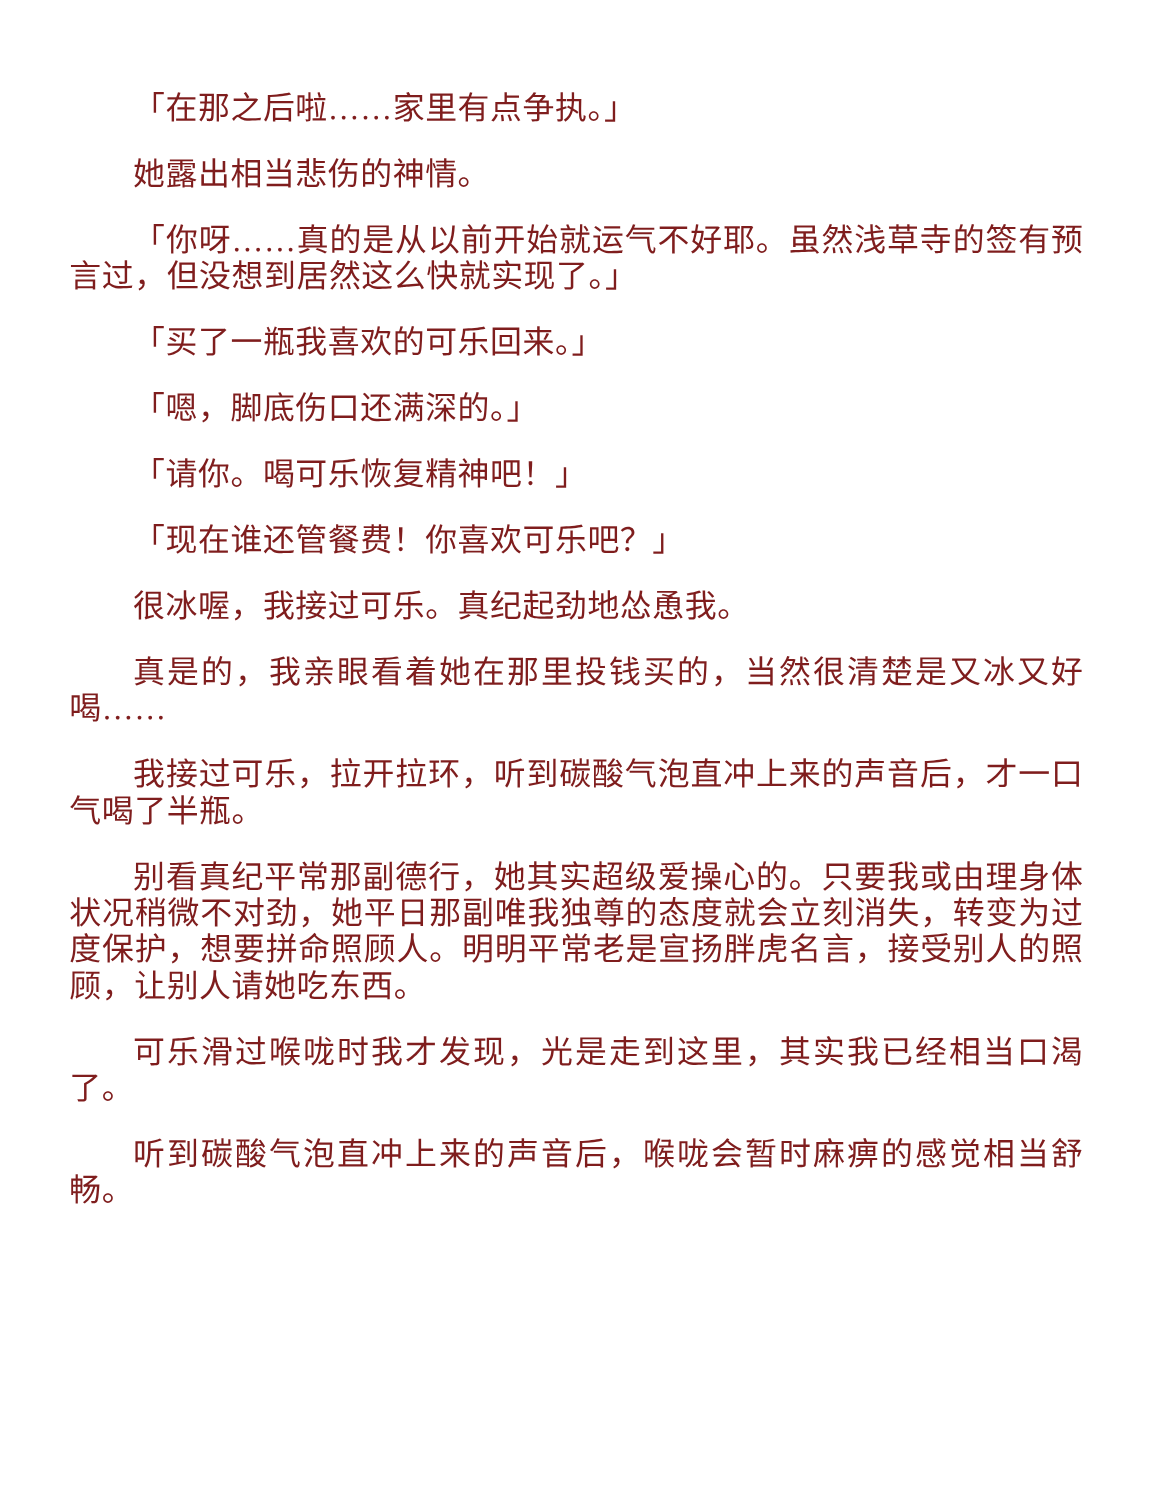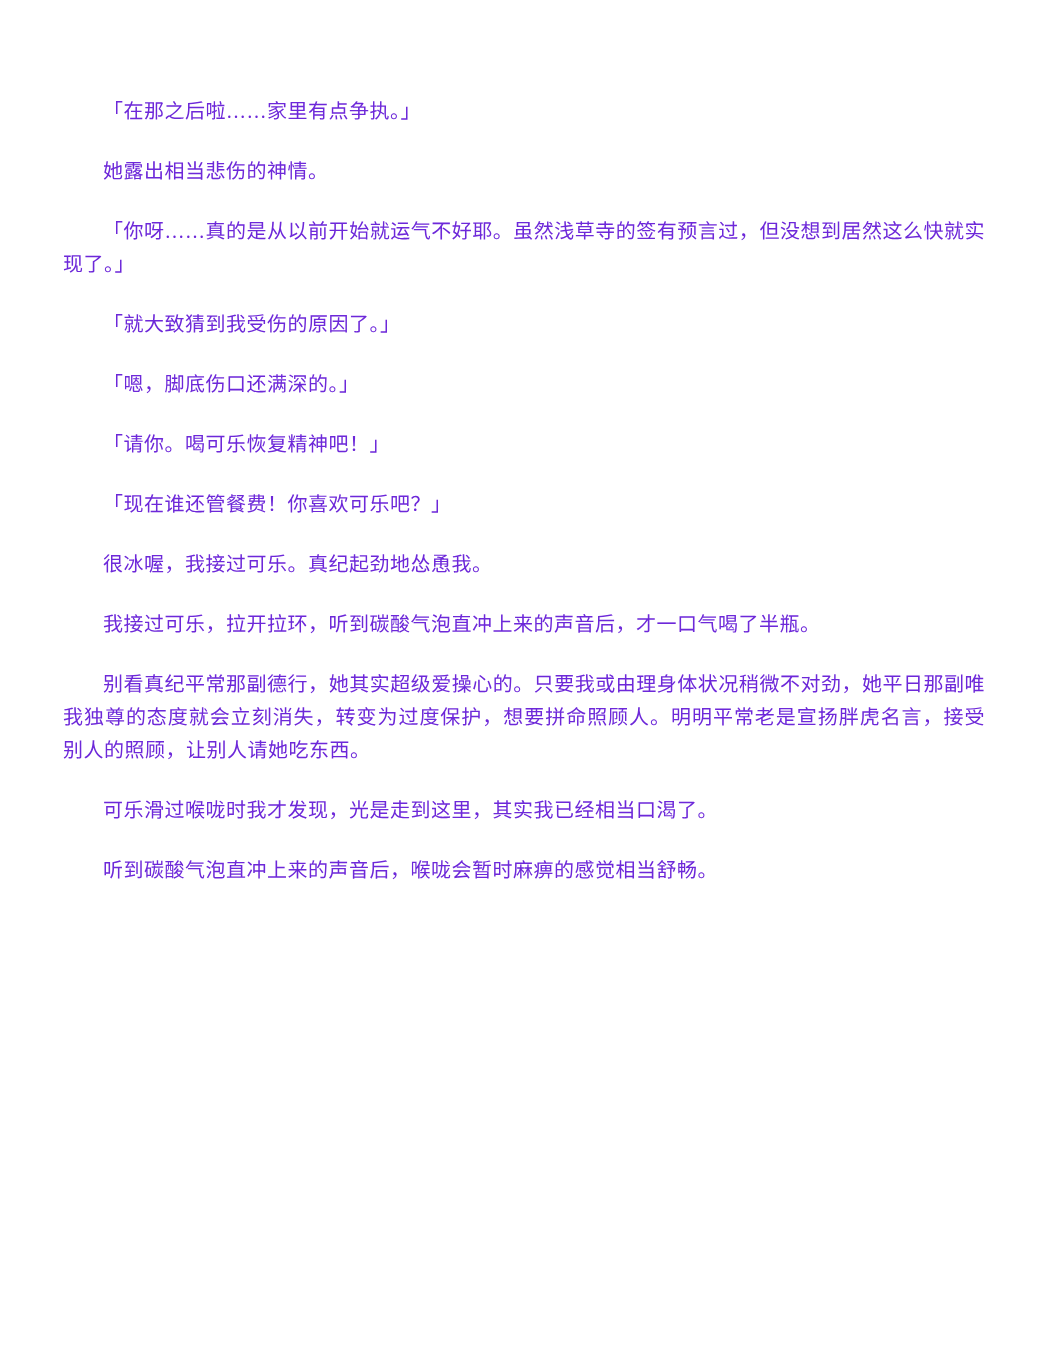--- a/index.html
+++ b/index.html
@@ -15,39 +15,40 @@
   }
   .page {
     box-sizing: border-box;
     width: 1046px;
     height: 1354px;
     padding: 83px 61px 20px 63px;
     background: #ffffff;
     color: #141414;
   }
   .para {
-    margin: 12px 0 27px 0;
-    font-size: 20px;
+    margin: 0 0 27px 0;
+    font-size: 29px;
     line-height: 33px;
     text-indent: 2em;
     text-align: justify;
     letter-spacing: 0.5px;
-    color: #6d28d9;
+    color: #7f1d1d;
     word-break: break-all;
   }
 </style>
 </head>
 <body>
 
 <div class="page">
   <p class="para">「在那之后啦……家里有点争执。」</p>
   <p class="para">她露出相当悲伤的神情。</p>
   <p class="para">「你呀……真的是从以前开始就运气不好耶。虽然浅草寺的签有预言过，但没想到居然这么快就实现了。」</p>
-  <p class="para">「就大致猜到我受伤的原因了。」</p>
+  <p class="para">「买了一瓶我喜欢的可乐回来。」</p>
   <p class="para">「嗯，脚底伤口还满深的。」</p>
   <p class="para">「请你。喝可乐恢复精神吧！」</p>
   <p class="para">「现在谁还管餐费！你喜欢可乐吧？」</p>
   <p class="para">很冰喔，我接过可乐。真纪起劲地怂恿我。</p>
+  <p class="para">真是的，我亲眼看着她在那里投钱买的，当然很清楚是又冰又好喝……</p>
   <p class="para">我接过可乐，拉开拉环，听到碳酸气泡直冲上来的声音后，才一口气喝了半瓶。</p>
   <p class="para">别看真纪平常那副德行，她其实超级爱操心的。只要我或由理身体状况稍微不对劲，她平日那副唯我独尊的态度就会立刻消失，转变为过度保护，想要拼命照顾人。明明平常老是宣扬胖虎名言，接受别人的照顾，让别人请她吃东西。</p>
   <p class="para">可乐滑过喉咙时我才发现，光是走到这里，其实我已经相当口渴了。</p>
   <p class="para">听到碳酸气泡直冲上来的声音后，喉咙会暂时麻痹的感觉相当舒畅。</p>
 </div>
 
 </body></html>

